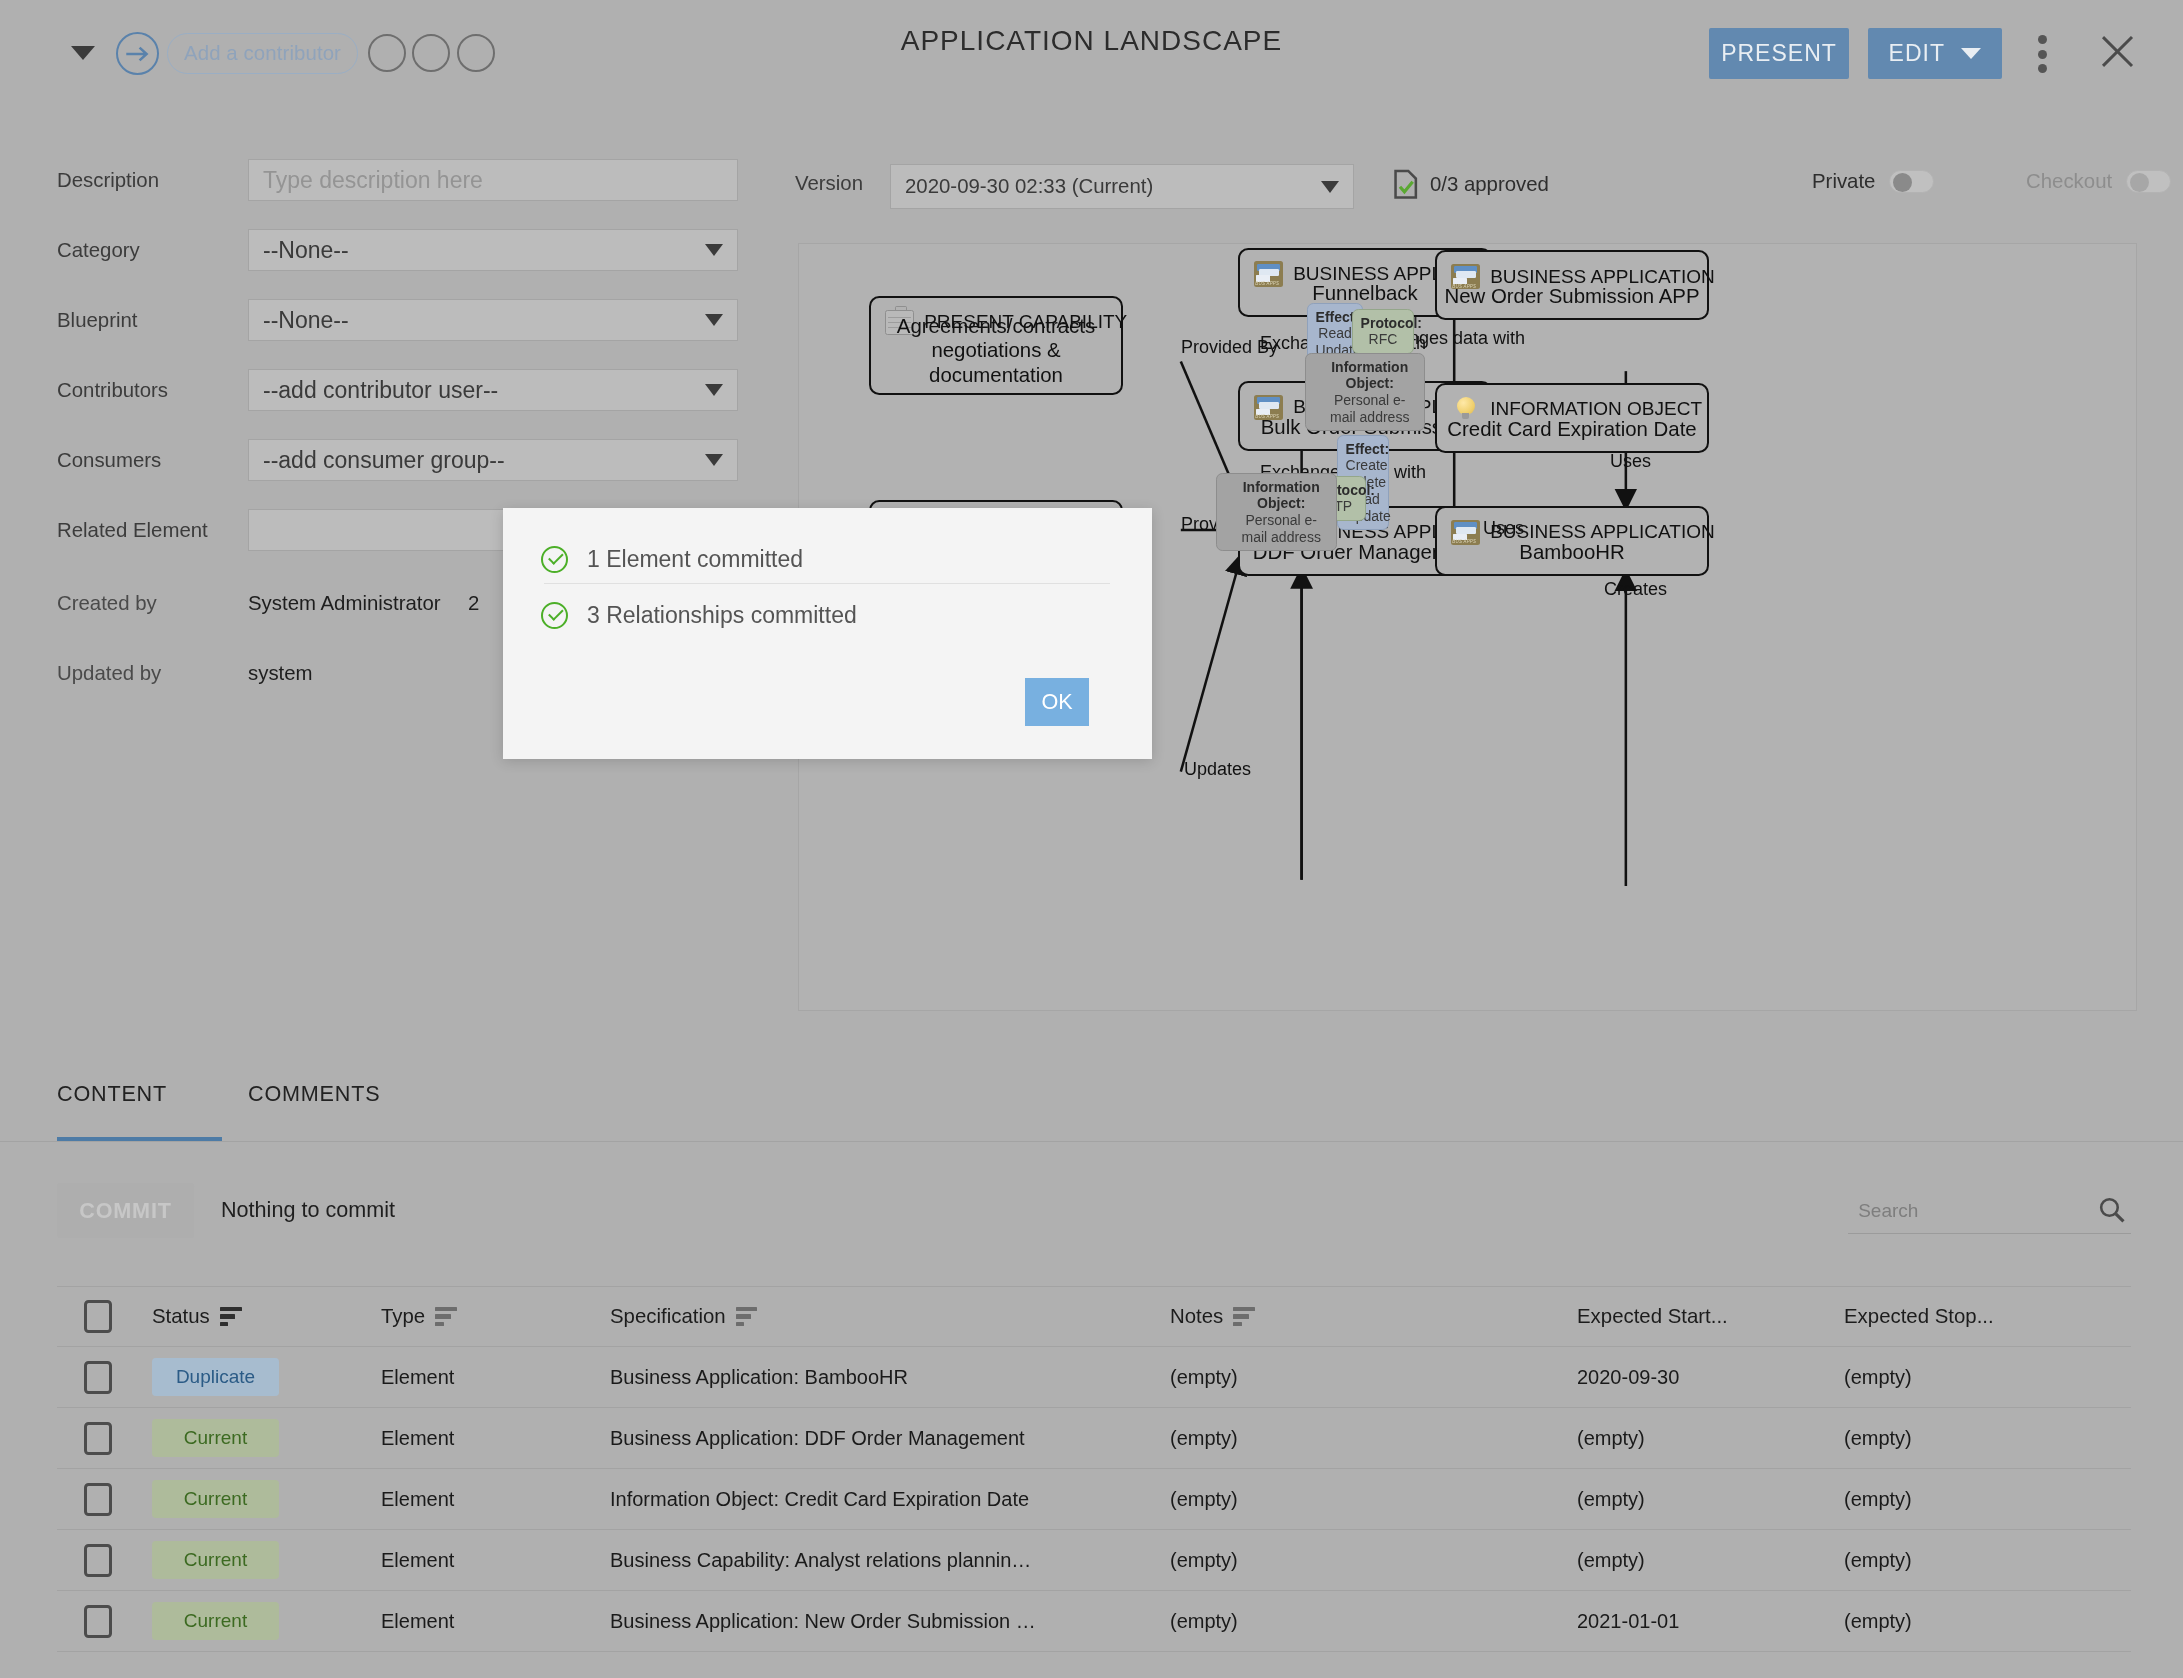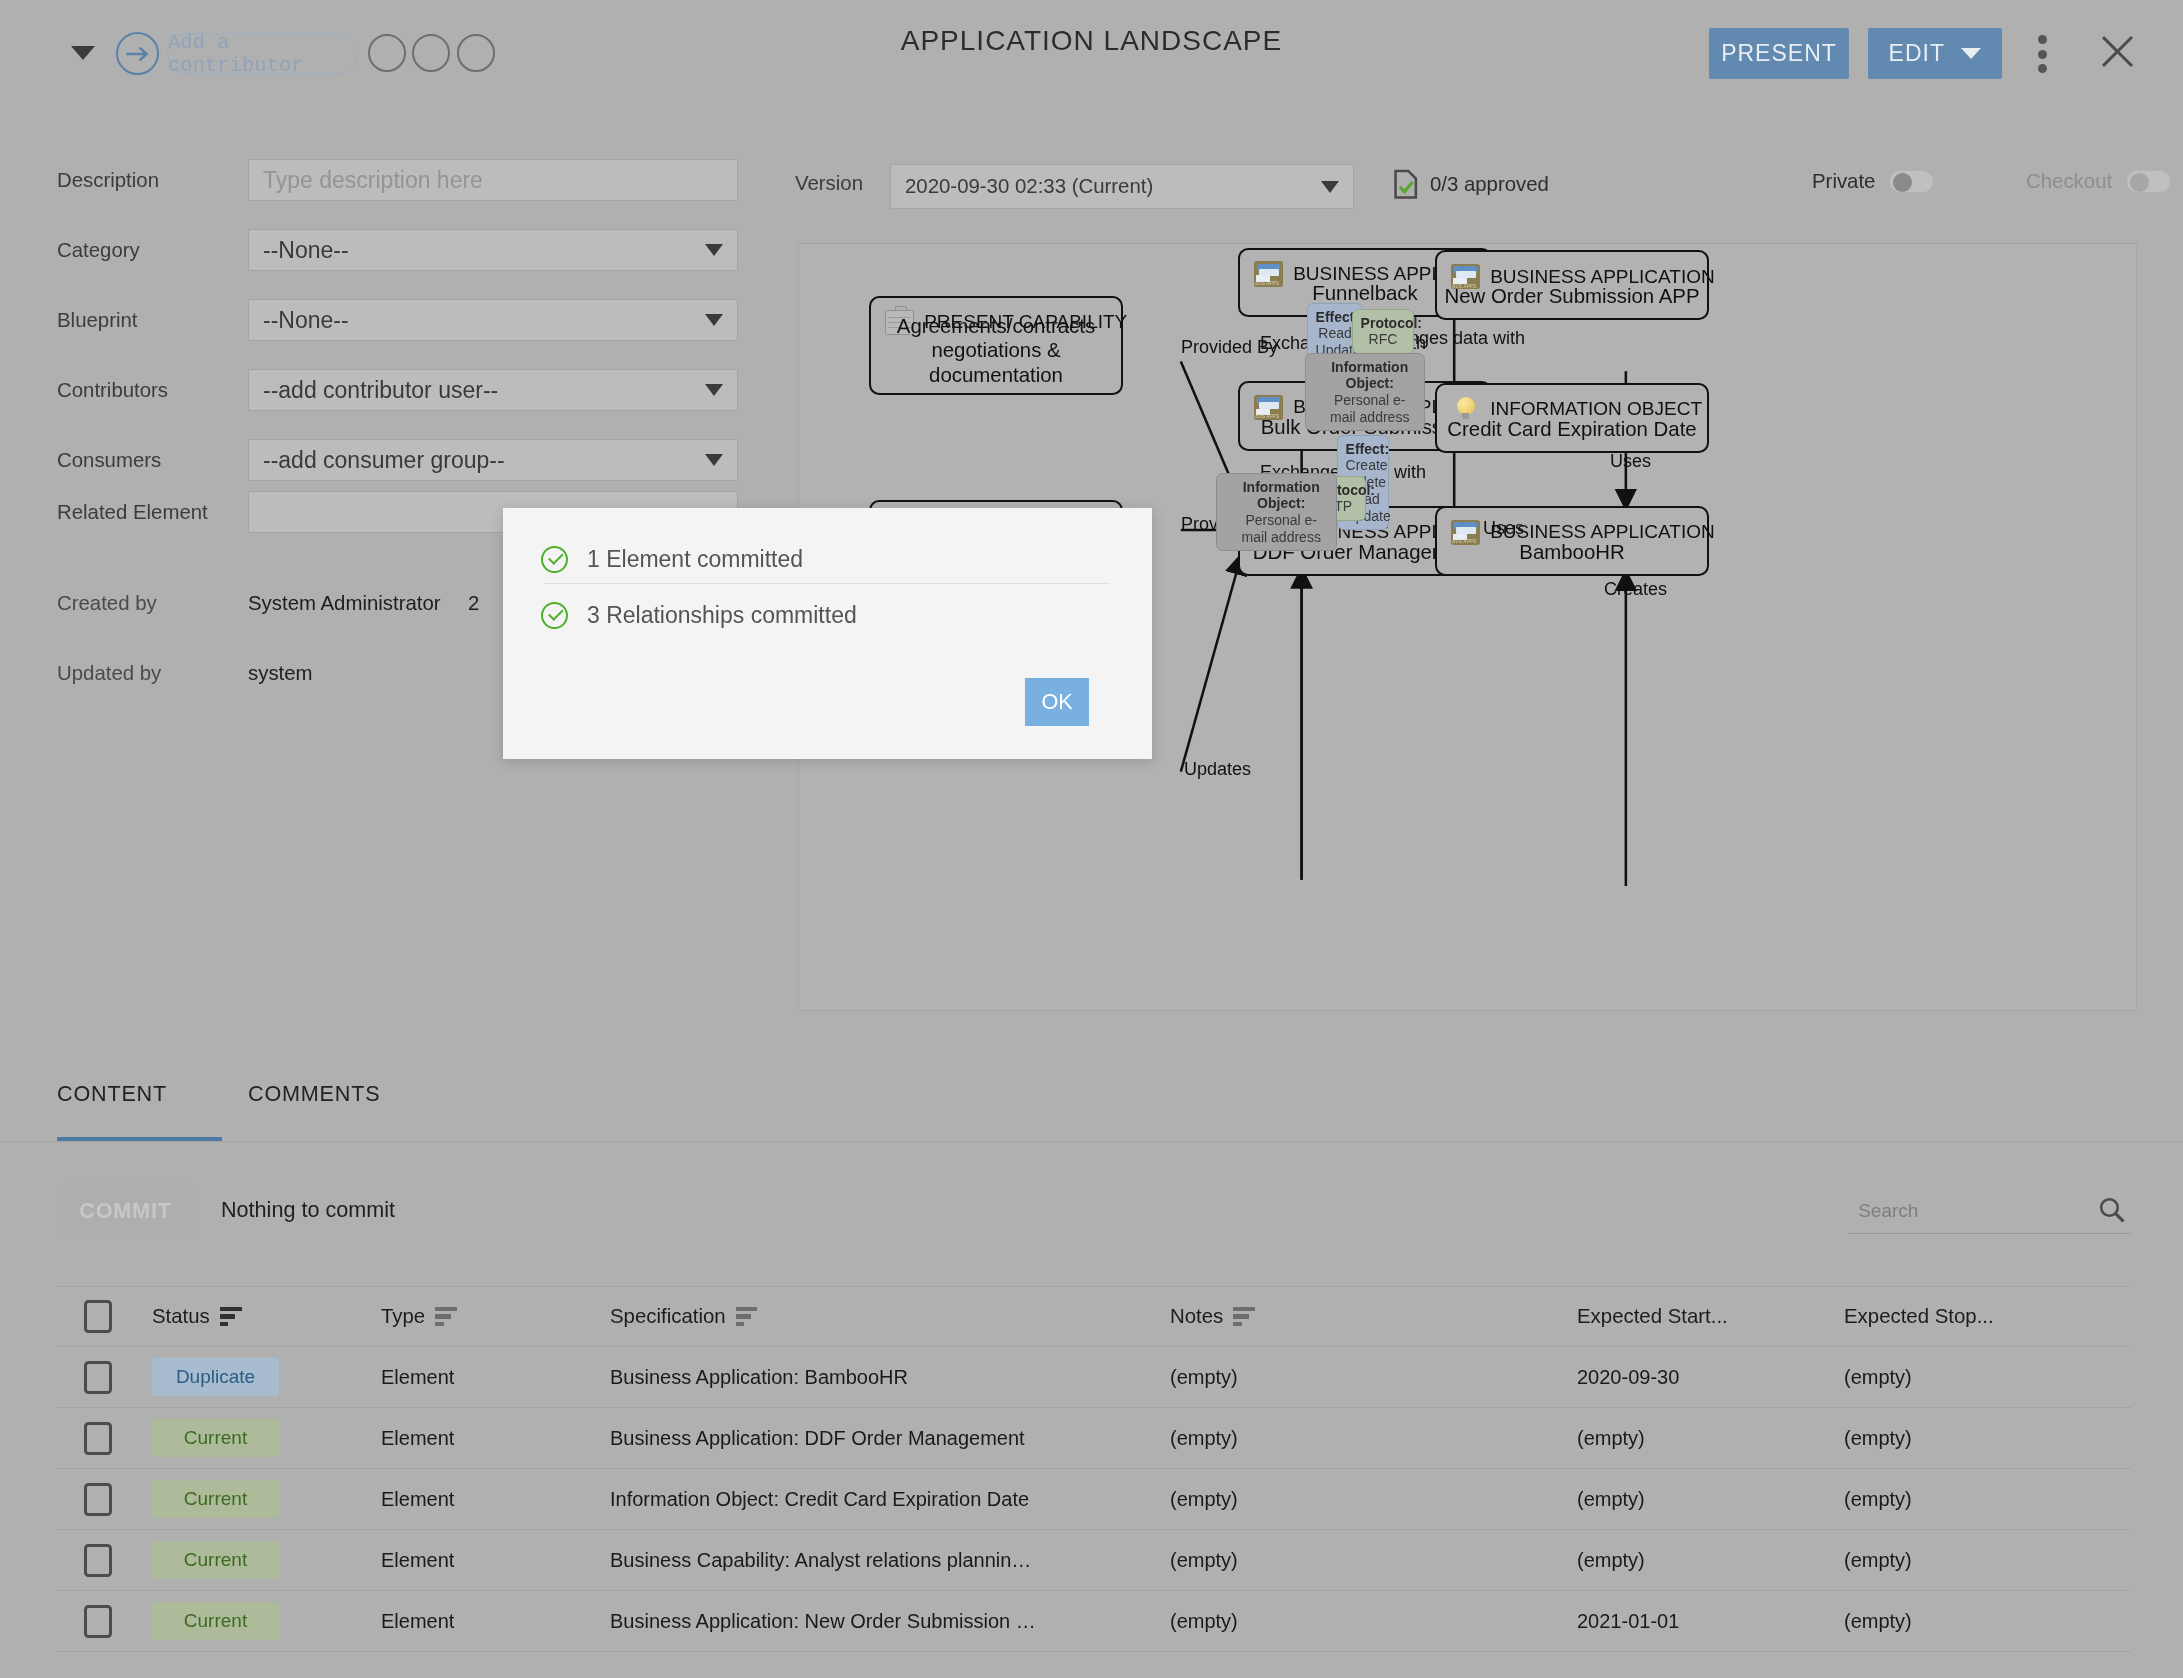--- a/index.html
+++ b/index.html
@@ -22,21 +22,21 @@
   .tb-arrow-circle {
     position:absolute; left:116px; top:32px; width:43px; height:43px;
     border:2.5px solid #5a82ab; border-radius:50%;
     display:flex;align-items:center;justify-content:center;
   }
   .tb-arrow-circle svg { display:block; }
   .tb-addcontrib {
     position:absolute; left:167px; top:33px; width:191px; height:41px;
     border:1.9px solid #9aaec4; border-radius:20.4px;
     display:flex; align-items:center; justify-content:center;
-    color:#8fa3bb; font-size:20.4px; letter-spacing:0.1px;font-family:Liberation Mono, monospace;
+    color:#8fa3bb; font-size:20.4px; letter-spacing:0.1px;
   }
   .tb-av { position:absolute; top:34px; width:38px;height:38px;border:2.5px solid #6e6e6e;border-radius:50%; }
   .tb-av1 { left:368px; } .tb-av2 { left:412px; } .tb-av3 { left:457px; }
   .tb-title {
     position:absolute; left:0; top:25.4px; width:2183px; text-align:center;
     font-size:28px; letter-spacing:1px; color:#2c2c2c;
   }
   .tb-present, .tb-edit {
     position:absolute; top:28px; height:51px; background:#6289b0; color:#e9eef3;
     display:flex;align-items:center;justify-content:center;
@@ -264,21 +264,21 @@
       <span class="dd"></span>
     </div>
   </div>
   <div class="frow" style="top:280px">
     <div class="flabel">Consumers</div>
     <div class="finput">
       <span>--add consumer group--</span>
       <span class="dd"></span>
     </div>
   </div>
-  <div class="frow" style="top:332px">
+  <div class="frow" style="top:350px">
     <div class="flabel">Related Element</div>
     <div class="finput"></div>
   </div>
 
   <div class="meta" style="top:433px">
     <span class="k">Created by</span><span class="v">System Administrator</span>
     <span class="d" style="margin-left:21.6px">2</span>
   </div>
   <div class="meta" style="top:503px">
     <span class="k">Updated by</span><span class="v">system</span>

